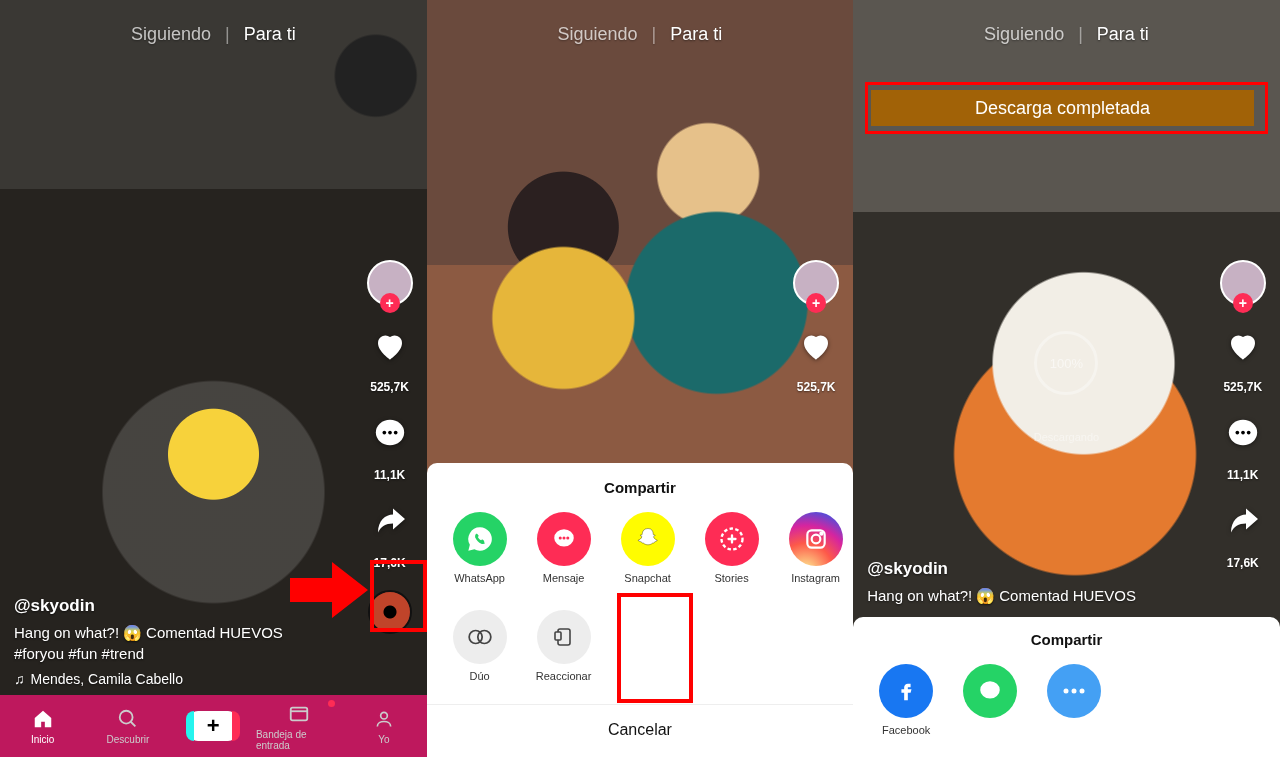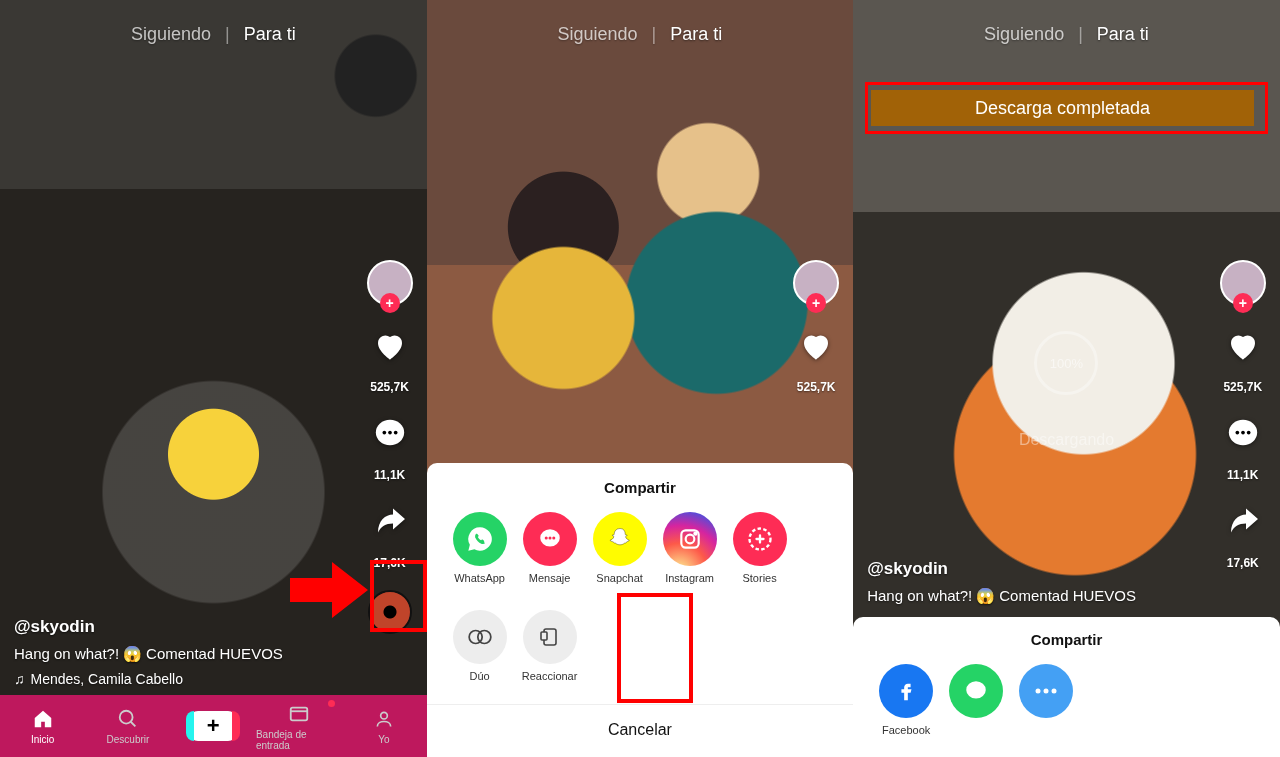--- a/index.html
+++ b/index.html
@@ -71,41 +71,41 @@
     display: flex; align-items: center; justify-content: center; }
   .plusbtn::before { content:""; position:absolute; left:-4px; top:0; bottom:0; width:8px; background:#25f4ee; border-radius:8px 0 0 8px; }
   .plusbtn::after  { content:""; position:absolute; right:-4px; top:0; bottom:0; width:8px; background:#fe2c55; border-radius:0 8px 8px 0; }
   .plusbtn span { position:relative; font-size:22px; font-weight:800; color:#000; z-index:1; }
   .inbox-wrap { position: relative; }
   .inbox-dot { position: absolute; top: -2px; right: 6px; width: 7px; height: 7px; background: #fe2c55; border-radius: 50%; }
   
   .sheet { position: absolute; left: 0; right: 0; bottom: 0; background: #fff;
     border-radius: 10px 10px 0 0; padding-top: 10px; }
   .sheet-title { text-align: center; font-size: 15px; font-weight: 600; color: #111; padding: 6px 12px 12px; }
-  .row { display: flex; overflow: hidden; padding: 4px 1px 10px 18px; }
+  .row { display: flex; overflow: hidden; padding: 4px 1px 10px 18px; gap: 14px; }
   .sitem { width: 70px; flex: 0 0 70px; display: flex; flex-direction: column; align-items: center; gap: 6px; }
   .sicon { width: 54px; height: 54px; border-radius: 50%; display: flex;
     align-items: center; justify-content: center; color: #fff; }
   .gray .sicon { background: #ededed; color: #444; }
   .slabel { font-size: 11px; color: #333; text-align: center; line-height: 1.15; min-height: 24px; }
   .cancel { border-top: 1px solid #eee; text-align: center; padding: 16px 0 18px; font-size: 16px; color: #111; }
   
   .hl { position: absolute; border: 4px solid #ff0000; pointer-events: none; }
   .arrow { position: absolute; color: #ff0000; }
   
   .dlbar { position: absolute; left: 18px; right: 26px; top: 90px; height: 36px;
     background: #a16207; color: #fff; display: flex; align-items: center; justify-content: center;
     font-size: 18px; }
   .dlbox { position: absolute; border: 3px solid #ff0000; }
   
   .ghost { position: absolute; left: 50%; top: 48%; transform: translate(-50%,-50%);
     width: 64px; height: 64px; border-radius: 50%; border: 3px solid rgba(255,255,255,.35);
     display: flex; align-items: center; justify-content: center; color: rgba(255,255,255,.55); font-size: 13px; }
   .ghost-label { position: absolute; left: 50%; top: 57%; transform: translateX(-50%);
-    color: rgba(255,255,255,.45); font-size: 16px; }
+    color: rgba(255,255,255,.45); font-size: 11px; }
   
   .sheet3 { position: absolute; left: 0; right: 0; bottom: 0; background: #fff;
     border-radius: 10px 10px 0 0; padding-top: 8px; height: 140px; }
 </style>
 </head>
 <body>
 
 <div class="panel p1">
   <div class="bg"></div>
 
@@ -145,20 +145,21 @@
           </svg>
         </div>
       <span class="rlabel">17,6K</span>
     </div>
     <div class="disc"></div>
   </div>
 
   <div class="cap">
     <span class="u">@skyodin</span>
     <div class="line">Hang on what?! 😱 Comentad HUEVOS</div>
+    <div class="line">#foryou #fun #trend</div>
     <div class="music">
       <span>♫</span>
       <span>Mendes, Camila Cabello</span>
     </div>
   </div>
 
   <div class="nav">
     <div class="navbtn active">
       <span class="nicon">
           <svg width="24" height="22" viewBox="0 0 24 24" fill="#fff">
@@ -256,37 +257,37 @@
       </div>
       <div class="sitem">
         <div class="sicon" style="background:#fffc00">
             <svg width="28" height="28" viewBox="0 0 24 24" fill="#fff" stroke="#000" stroke-width=".3">
               <path d="M12 3c3 0 4.5 2 4.5 5 0 .6.9.7 1.5.5.2.8-.8 1.2-1.3 1.5.5 1.8 2.3 2.8 3.3 3-.3 1-1.6 1-2.3 1.5-.3.8-.8 1-1.7 1-1 .8-2.3 1.5-4 1.5s-3-.7-4-1.5c-.9 0-1.4-.2-1.7-1C5 14 3.8 14 3.5 13c1-.2 2.8-1.2 3.3-3-.5-.3-1.5-.7-1.3-1.5.6.2 1.5.1 1.5-.5C7 5 9 3 12 3z"></path>
             </svg>
           </div>
         <div class="slabel">Snapchat</div>
       </div>
       <div class="sitem">
+        <div class="sicon" style="background:#fe2c55">
+            <svg width="28" height="28" viewBox="0 0 24 24" fill="none" stroke="#fff" stroke-width="2">
+              <circle cx="12" cy="12" r="9" stroke-dasharray="3 2"></circle>
+              <path d="M12 9v6M9 12h6" stroke-linecap="round"></path>
+            </svg>
+          </div>
+        <div class="slabel">Stories</div>
+      </div>
+      <div class="sitem">
         <div class="sicon" style="background:radial-gradient(circle at 30% 110%,#fdf497 0,#fd5949 40%,#d6249f 65%,#285AEB 95%)">
             <svg width="26" height="26" viewBox="0 0 24 24" fill="none" stroke="#fff" stroke-width="2">
               <rect x="4" y="4" width="16" height="16" rx="4"></rect>
               <circle cx="12" cy="12" r="4"></circle>
               <circle cx="17" cy="7" r="1" fill="#fff"></circle>
             </svg>
           </div>
         <div class="slabel">Instagram</div>
-      </div>
-      <div class="sitem">
-        <div class="sicon" style="background:#fe2c55">
-            <svg width="28" height="28" viewBox="0 0 24 24" fill="none" stroke="#fff" stroke-width="2">
-              <circle cx="12" cy="12" r="9" stroke-dasharray="3 2"></circle>
-              <path d="M12 9v6M9 12h6" stroke-linecap="round"></path>
-            </svg>
-          </div>
-        <div class="slabel">Stories</div>
       </div>
 
     </div>
 
     <div class="row gray">
       <div class="sitem gray">
         <div class="sicon">
             <svg width="28" height="26" viewBox="0 0 24 24" fill="none" stroke="#444" stroke-width="1.6">
               <circle cx="8" cy="12" r="6"></circle>
               <circle cx="16" cy="12" r="6"></circle>

